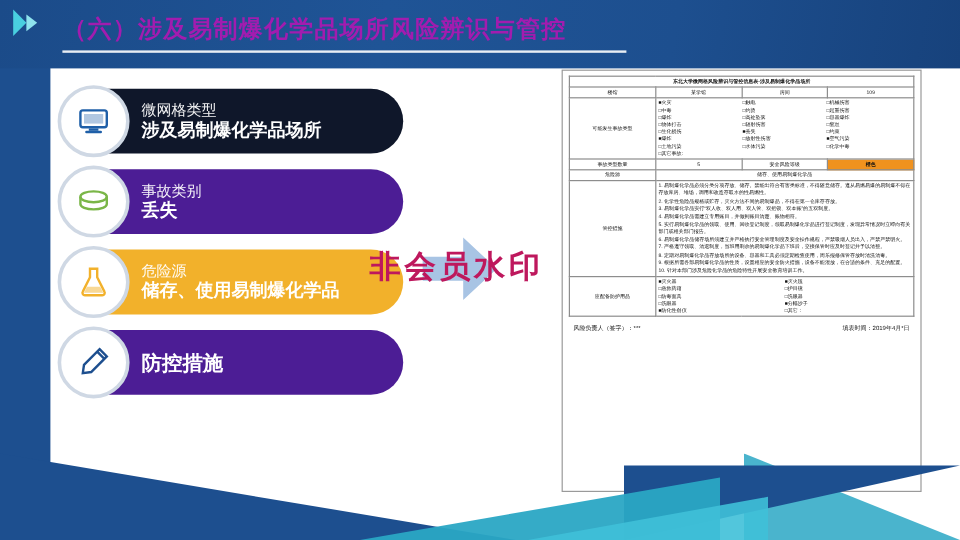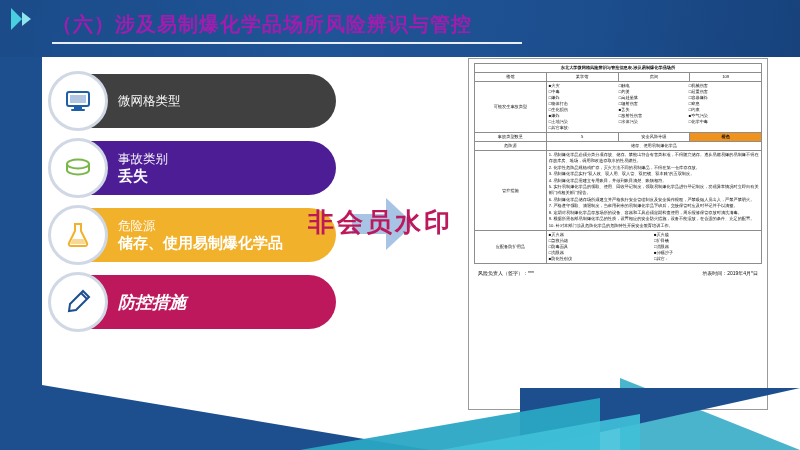--- a/index.html
+++ b/index.html
@@ -29,24 +29,24 @@
          letter-spacing:1px;white-space:nowrap;}
   .title-underline{position:absolute;left:52px;top:42px;width:470px;height:2px;background:#ffffff;opacity:.9;}
 
   
   .cards{position:absolute;left:56px;top:74px;width:280px;}
   .card{position:relative;height:54px;margin-bottom:13px;border-radius:27px;
         display:flex;align-items:center;padding-left:62px;box-sizing:border-box;color:#fff;}
   .card .badge{position:absolute;left:-8px;top:-3px;width:60px;height:60px;border-radius:50%;
         background:#ffffff;border:3px solid #cfd8e4;box-sizing:border-box;
         display:flex;align-items:center;justify-content:center;}
-  .c-blue{background:#404040;}
+  .c-blue{background:#0f172a;}
   .c-green{background:#4c1d95;}
   .c-yellow{background:#f2b12b;}
-  .c-darkblue{background:#be185d;font-style:italic;}
+  .c-darkblue{background:#4c1d95;}
   .card .l1{font-size:12.5px;line-height:15px;opacity:.95;}
   .card .l2{font-size:15px;line-height:18px;font-weight:bold;}
   .card .single{font-size:17px;font-weight:bold;}
   .card .txt{display:flex;flex-direction:column;justify-content:center;}
 
   
   .arrow{position:absolute;left:352px;top:196px;width:62px;height:56px;}
 
   
   .watermark{position:absolute;left:308px;top:205px;font-size:26px;color:#be185d;
@@ -89,20 +89,21 @@
     <div class="badge">
       <svg width="30" height="30" viewBox="0 0 30 30">
         <rect x="4" y="6" width="22" height="14" rx="2" fill="none" stroke="#1f5fa8" stroke-width="2"></rect>
         <rect x="7" y="9" width="16" height="8" fill="#1f5fa8" opacity=".35"></rect>
         <rect x="11" y="21" width="8" height="2" fill="#1f5fa8"></rect>
         <rect x="8" y="23" width="14" height="2" rx="1" fill="#1f5fa8"></rect>
       </svg>
     </div>
     <div class="txt">
       <span class="l1">微网格类型</span>
+      <span class="l2">涉及易制爆化学品场所</span>
     </div>
   </div>
 
   <div class="card c-green">
     <div class="badge">
       <svg width="30" height="30" viewBox="0 0 30 30">
         <ellipse cx="15" cy="11" rx="11" ry="4.5" fill="none" stroke="#7ab648" stroke-width="2"></ellipse>
         <path d="M4 11v6c0 2.5 5 4.5 11 4.5s11-2 11-4.5v-6" fill="none" stroke="#7ab648" stroke-width="2"></path>
       </svg>
     </div>

